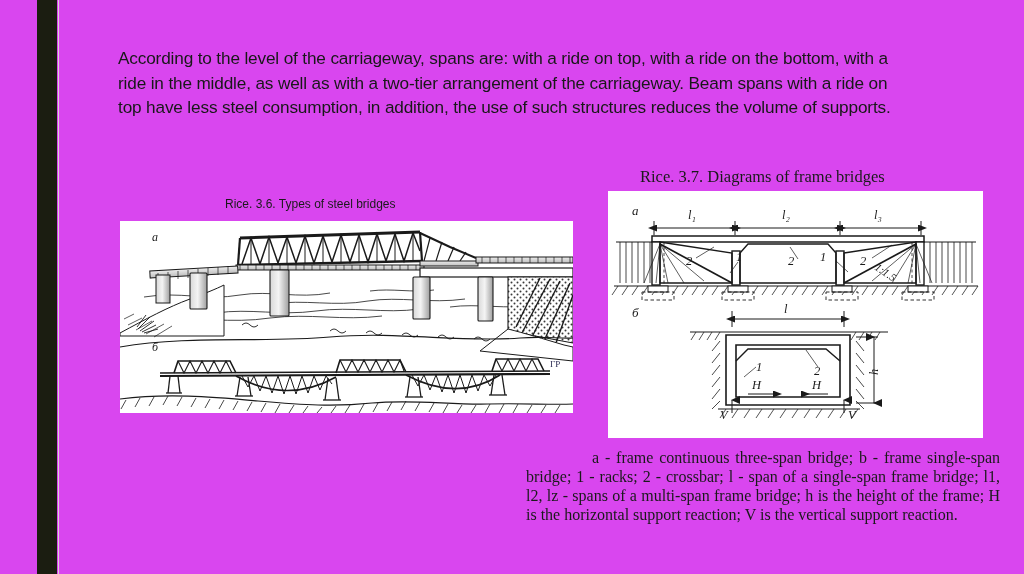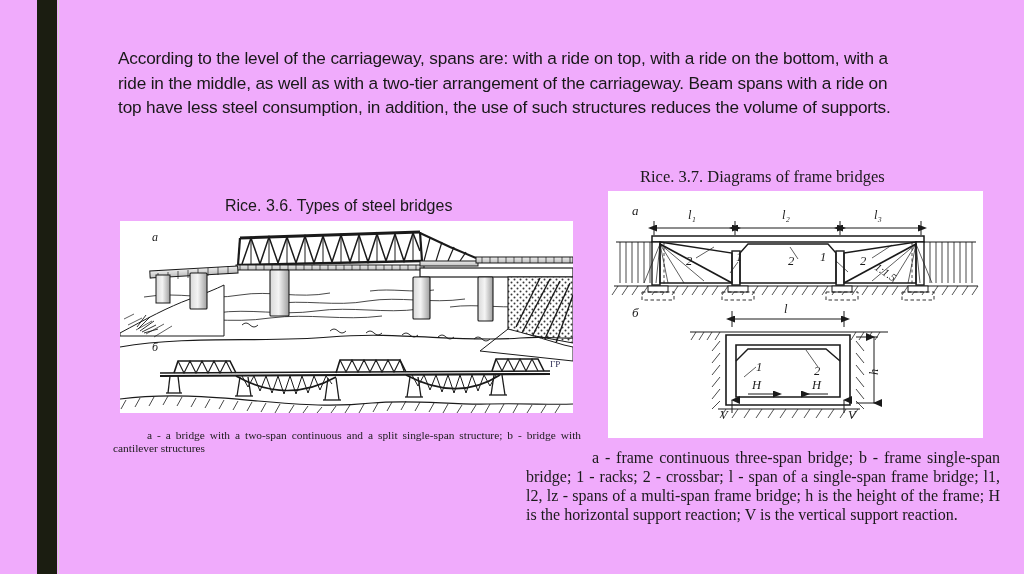--- a/index.html
+++ b/index.html
@@ -10,21 +10,21 @@
     width: 1024px;
     height: 574px;
     background: #efece5;
     font-family: "Liberation Sans", sans-serif;
     overflow: hidden;
     position: relative;
   }
   .slide {
     position: absolute;
     inset: 0;
-    background: #f0abfc;
+    background: #d946ef;
   }
   
   .side-bar {
     position: absolute;
     left: 37px;
     top: 0;
     width: 20px;
     height: 574px;
     background: #1b1d11;
   }
@@ -52,21 +52,21 @@
 
   
   .fig-title {
     position: absolute;
     color: #1a1a1a;
     white-space: nowrap;
   }
   .fig-title.left {
     left: 225px;
     top: 197px;
-    font-size: 16px;
+    font-size: 12px;
     font-family: "Liberation Sans", sans-serif;
   }
   .fig-title.right {
     left: 640px;
     top: 167px;
     font-size: 16.5px;
     font-family: "Liberation Serif", serif;
     text-align: right;
   }
 
@@ -655,17 +655,16 @@
 
       <g stroke="#1a1a1a" stroke-width="1">
         <path d="M266 146 L266 212" marker-start="url(#arrU)" marker-end="url(#arrD)"></path>
         <path d="M248 146 L270 146"></path>
         <path d="M248 212 L270 212"></path>
       </g>
       <text x="270" y="184" font-family="Liberation Serif, serif" font-size="12.5" font-style="italic" fill="#1a1a1a" transform="rotate(-90 270 184)">h</text>
     </svg>
   </div>
 
-  <div class="fig-caption" id="caption-left">a - a bridge with a two-span continuous and a split single-span structure; b - bridge with cantilever structures</div>
 
   <div class="fig-caption" id="caption-right">a - frame continuous three-span bridge; b - frame single-span bridge; 1 - racks; 2 - crossbar; l - span of a single-span frame bridge; l1, l2, lz - spans of a multi-span frame bridge; h is the height of the frame; H is the horizontal support reaction; V is the vertical support reaction.</div>
 
 </div>
 
 </body></html>

